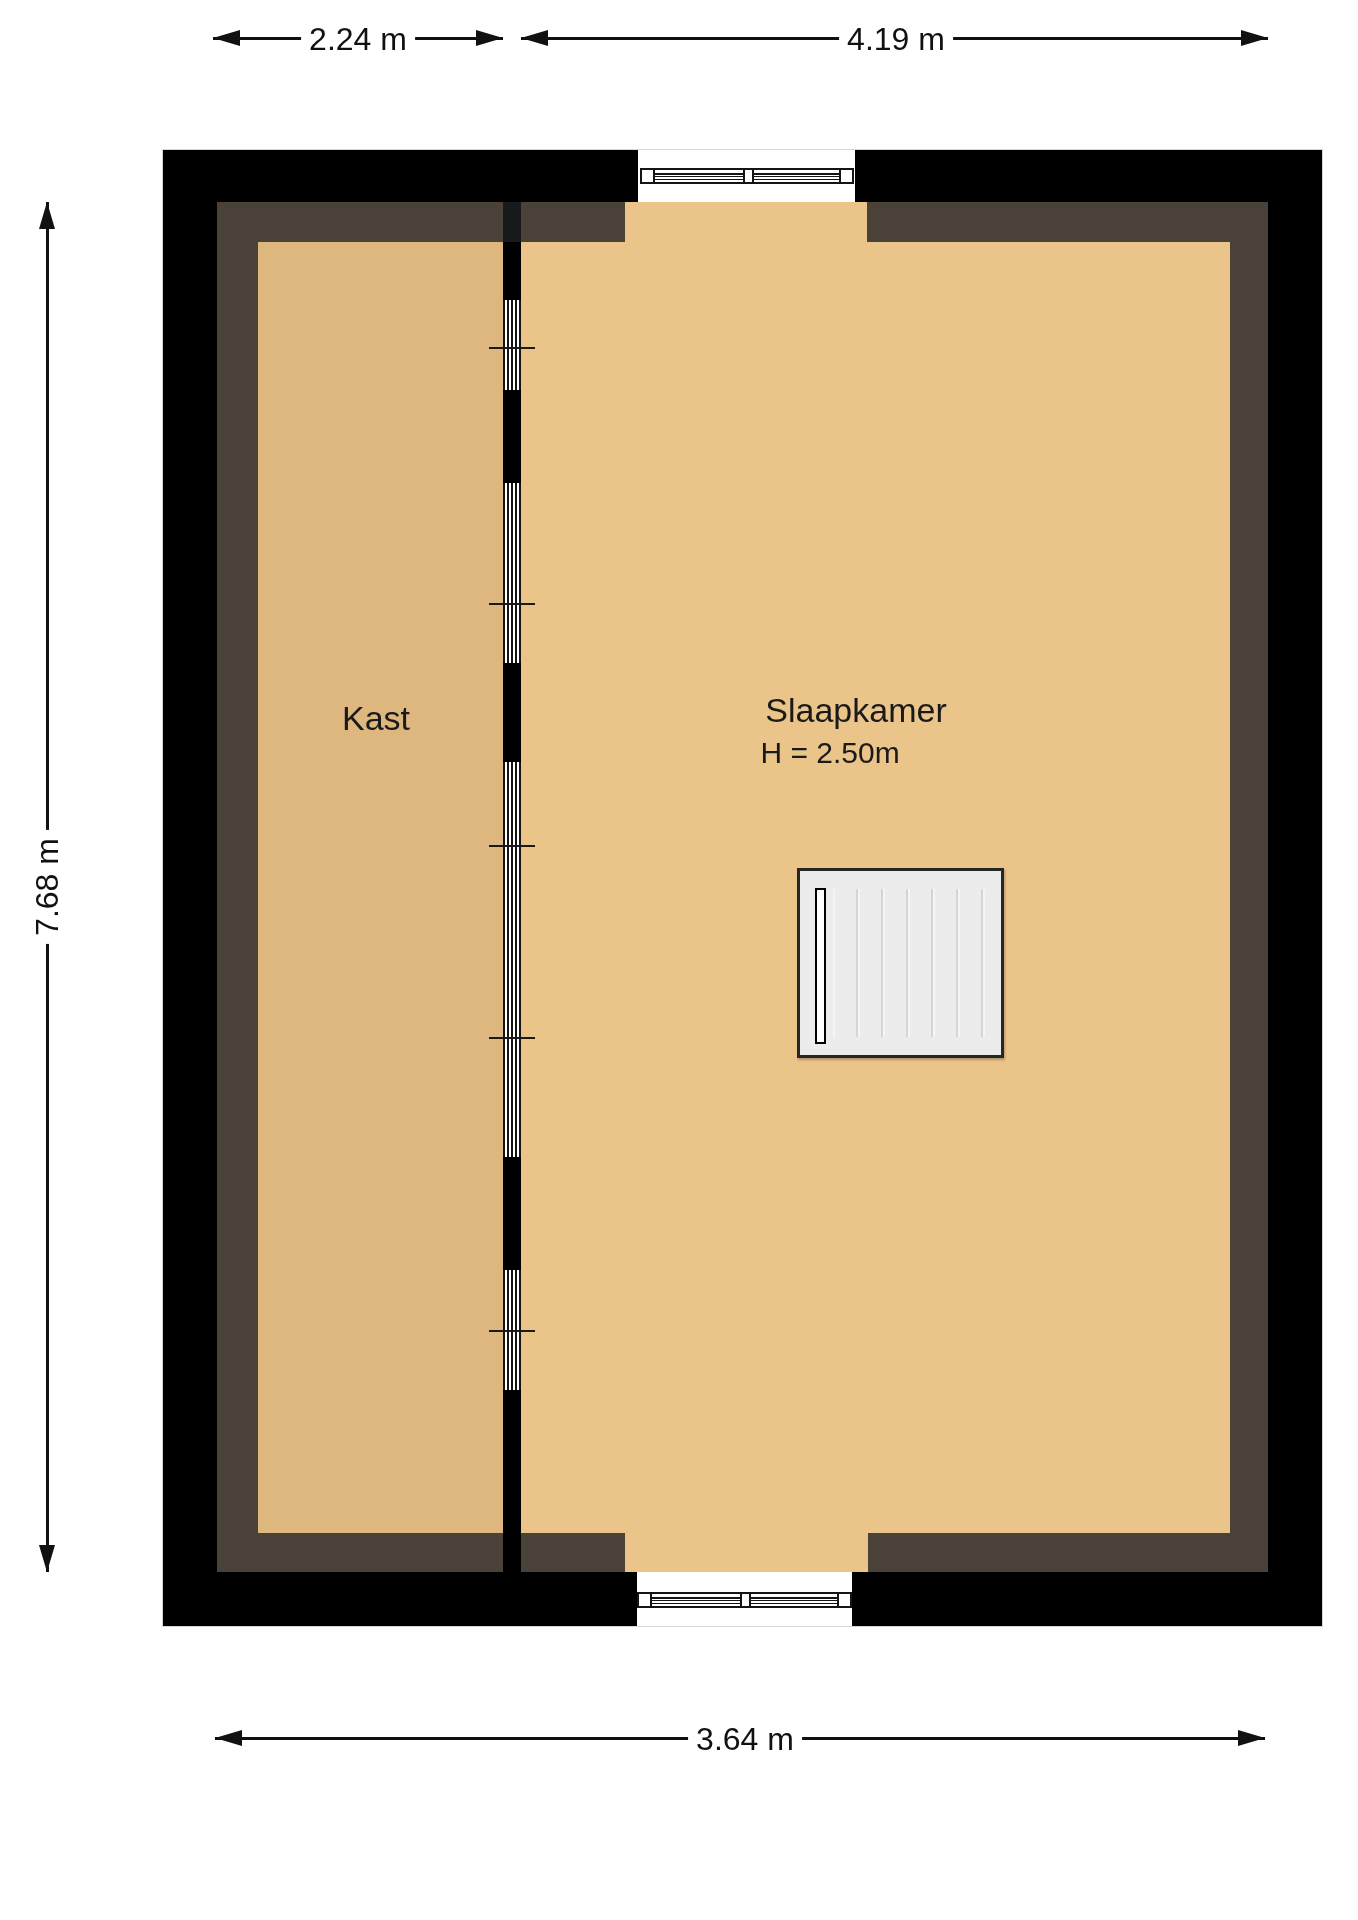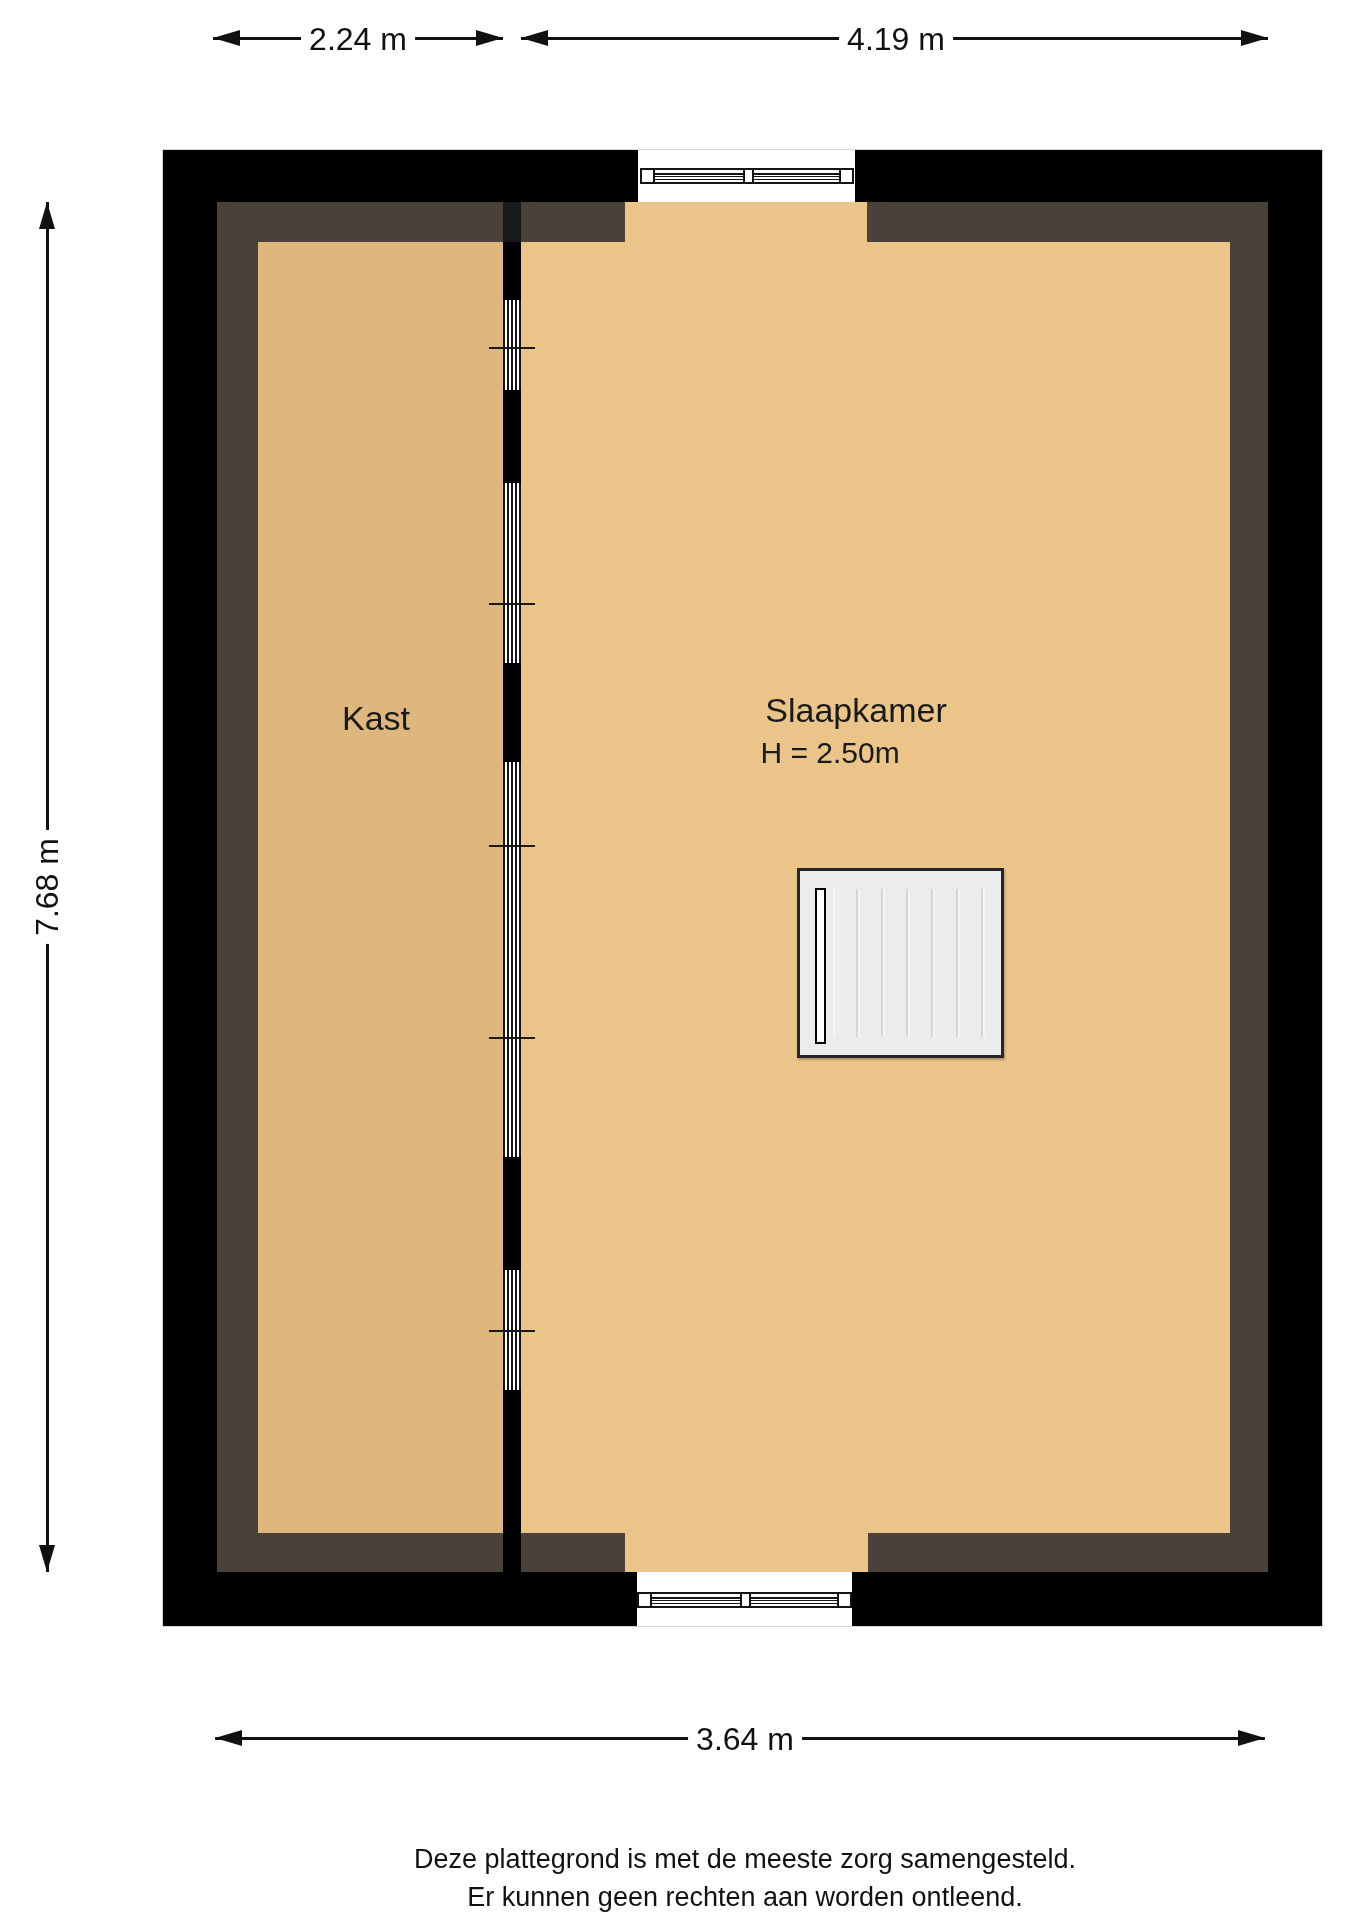--- a/index.html
+++ b/index.html
@@ -125,18 +125,14 @@
 
   <div class="abs room-label" style="left:376px;top:660px;margin-top:40px;">Kast</div>
   <div class="abs room-label" style="left:856px;top:692px;">Slaapkamer</div>
   <div class="abs hnote" style="left:830px;top:704px;margin-top:33px;">H = 2.50m</div>
 
   <div class="abs dline" style="left:215px;top:1736.5px;width:1050px;height:3px;"></div>
   <div class="abs arr arrL" style="left:215px;top:1730px;"></div>
   <div class="abs arr arrR" style="left:1238px;top:1730px;"></div>
   <div class="abs dlabel" style="left:745px;top:1739px;">3.64 m</div>
 
-  <div class="abs disclaimer">
-    <div>Deze plattegrond is met de meeste zorg samengesteld.</div>
-    <div>Er kunnen geen rechten aan worden ontleend.</div>
-  </div>
 
 </div>
 
 </body></html>

